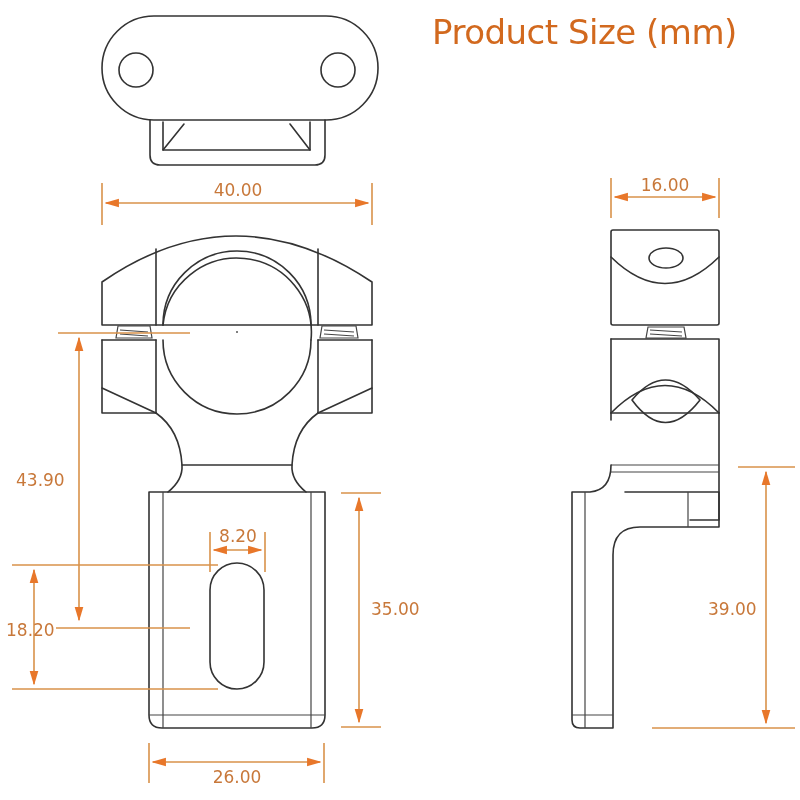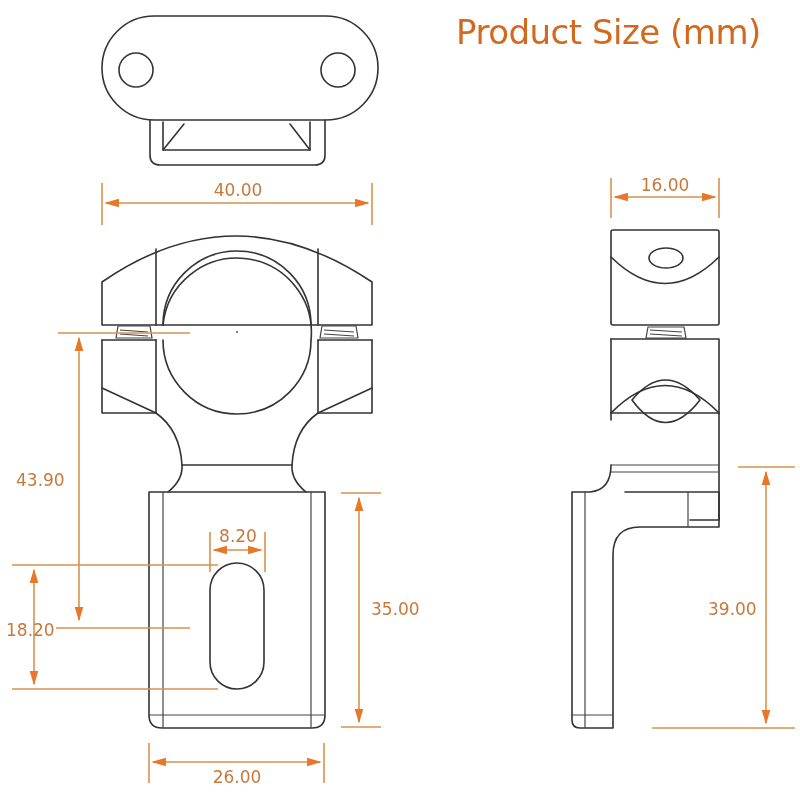--- a/index.html
+++ b/index.html
@@ -1,18 +1,18 @@
 <!DOCTYPE html>
 <html><head>
 <meta charset="utf-8">
 <style>
   html, body { margin: 0; padding: 0; background: #ffffff; }
   body { width: 800px; height: 800px; position: relative; overflow: hidden; }
   .title {
-    position: absolute; left: 456px; top: 12px;
+    position: absolute; left: 432px; top: 12px;
     font-family: "DejaVu Sans", sans-serif; font-size: 34px;
     color: #d2691e; letter-spacing: -0.5px; white-space: nowrap;
   }
   svg { position: absolute; left: 0; top: 0; }
   .part { fill: none; stroke: #333; stroke-width: 1.6; stroke-linejoin: round; stroke-linecap: round; }
   .thin { fill: none; stroke: #444; stroke-width: 1.2; }
   .dim { stroke: #d9924a; stroke-width: 1.6; fill: none; }
   .dimarrow { fill: #e8772a; }
   .dimtext { font-family: "DejaVu Sans", sans-serif; font-size: 17px; fill: #c8783a; }
 </style>

